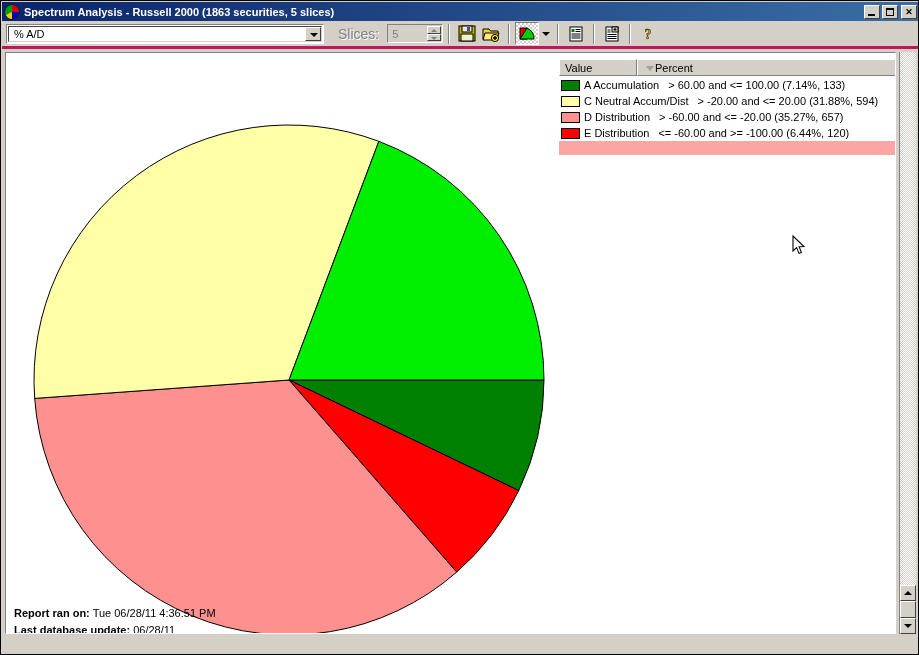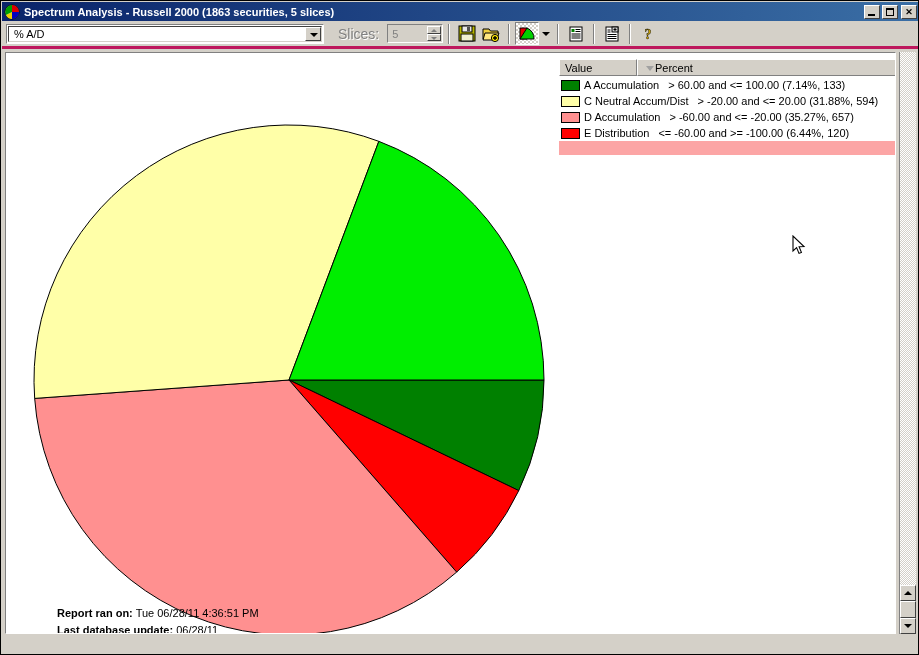--- a/index.html
+++ b/index.html
@@ -260,21 +260,21 @@
     flex: 0 0 19px;
   }
   .lr-name { margin-right: 9px; }
   .lr-desc { }
 
   
   #footer {
     position: absolute; left: 8px; top: 552px;
     font-size: 11px; color: #000; line-height: 17px;
   }
-  #footer b { font-weight: bold; margin-left: 43px; }
+  #footer b { font-weight: bold; }
 
   
   #vscroll {
     position: absolute; right: 3px; top: 3px;
     width: 17px; height: 582px;
     background: repeating-conic-gradient(#d4d0c8 0% 25%, #ffffff 0% 50%) 0 0/2px 2px;
     border-left: 1px solid #808080;
   }
   .sb-btn {
     position: absolute; left: 0; width: 16px; height: 16px;
@@ -441,21 +441,21 @@
               <span class="lr-name">A Accumulation</span>
               <span class="lr-desc">&gt; 60.00 and &lt;= 100.00 (7.14%, 133)</span>
             </div>
             <div class="legend-row">
               <span class="swatch" style="background: rgb(255, 255, 168);"></span>
               <span class="lr-name">C Neutral Accum/Dist</span>
               <span class="lr-desc">&gt; -20.00 and &lt;= 20.00 (31.88%, 594)</span>
             </div>
             <div class="legend-row">
               <span class="swatch" style="background: rgb(255, 144, 144);"></span>
-              <span class="lr-name">D Accumulation</span>
+              <span class="lr-name">D Distribution</span>
               <span class="lr-desc">&gt; -60.00 and &lt;= -20.00 (35.27%, 657)</span>
             </div>
             <div class="legend-row">
               <span class="swatch" style="background: rgb(255, 0, 0);"></span>
               <span class="lr-name">E Distribution</span>
               <span class="lr-desc">&lt;= -60.00 and &gt;= -100.00 (6.44%, 120)</span>
             </div>
           </div>
       </div>
 

